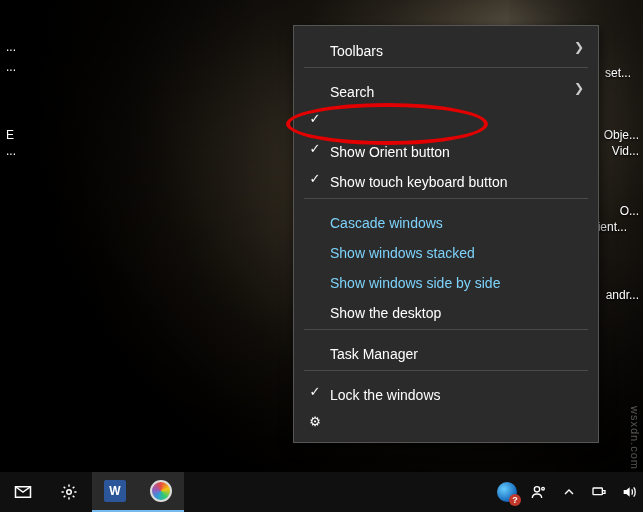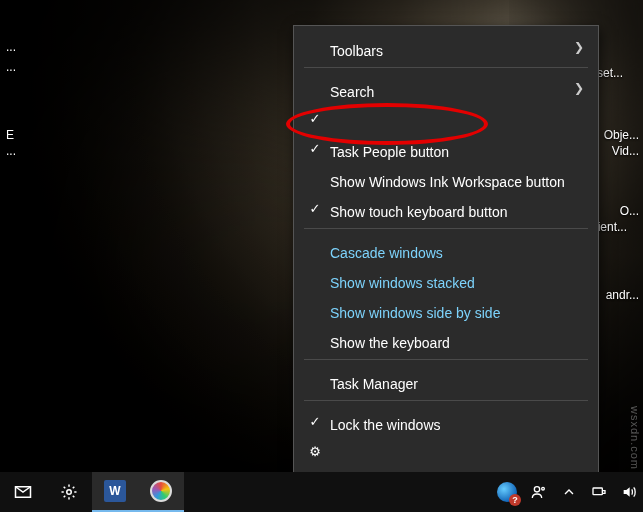--- a/index.html
+++ b/index.html
@@ -52,21 +52,21 @@
 </head>
 <body>
 
 <div class="wallpaper"></div>
 <div class="vignette"></div>
 
 <span class="desk-label" style="left:6px;top:40px">...</span>
 <span class="desk-label" style="left:6px;top:60px">...</span>
 <span class="desk-label" style="left:6px;top:128px">E</span>
 <span class="desk-label" style="left:6px;top:144px">...</span>
-<span class="desk-label" style="right:20px;top:66px">set...</span>
+<span class="desk-label" style="right:12px;top:66px">set...</span>
 <span class="desk-label" style="right:4px;top:128px">Obje...</span>
 <span class="desk-label" style="right:4px;top:144px">Vid...</span>
 <span class="desk-label" style="right:4px;top:204px">O...</span>
 <span class="desk-label" style="right:16px;top:220px">Orient...</span>
 <span class="desk-label" style="right:4px;top:288px">andr...</span>
 
 <div class="menu">
 
   <div class="item">
     <span class="ico"></span>
@@ -80,27 +80,23 @@
     <span class="lbl">Search</span>
     <span class="chev">❯</span>
   </div>
 
   <div class="item">
     <span class="ico">✓</span>
   </div>
 
   <div class="item">
     <span class="ico">✓</span>
-    <span class="lbl">Task People button</span>
+    <span class="lbl">Show Orient button</span>
   </div>
 
-  <div class="item">
-    <span class="ico"></span>
-    <span class="lbl">Show Windows Ink Workspace button</span>
-  </div>
 
   <div class="item">
     <span class="ico">✓</span>
     <span class="lbl">Show touch keyboard button</span>
   </div>
   <hr>
 
   <div class="item disabled">
     <span class="ico"></span>
     <span class="lbl">Cascade windows</span>
@@ -109,21 +105,21 @@
     <span class="ico"></span>
     <span class="lbl">Show windows stacked</span>
   </div>
   <div class="item disabled">
     <span class="ico"></span>
     <span class="lbl">Show windows side by side</span>
   </div>
 
   <div class="item">
     <span class="ico"></span>
-    <span class="lbl">Show the keyboard</span>
+    <span class="lbl">Show the desktop</span>
   </div>
   <hr>
 
   <div class="item">
     <span class="ico"></span>
     <span class="lbl">Task Manager</span>
   </div>
   <hr>
 
   <div class="item">

